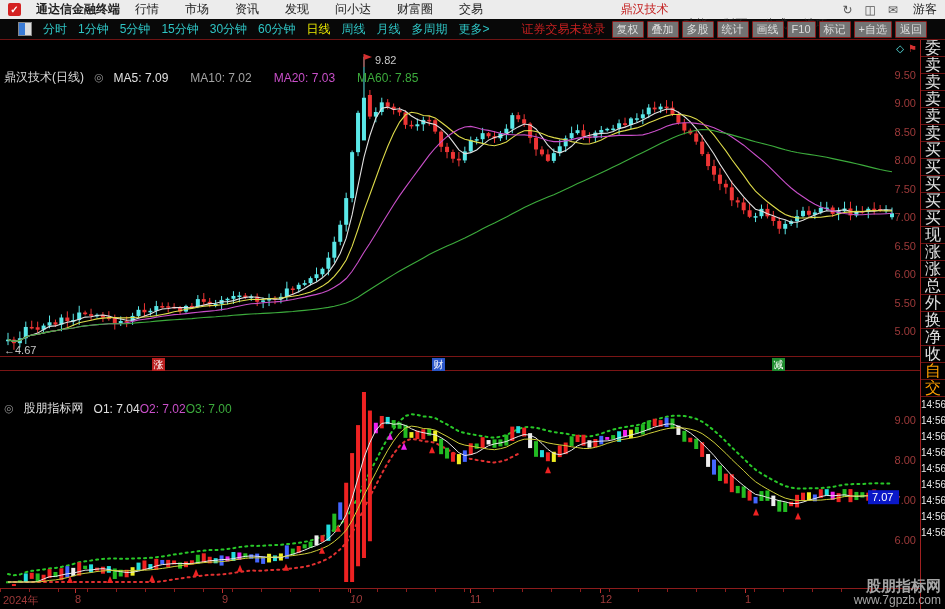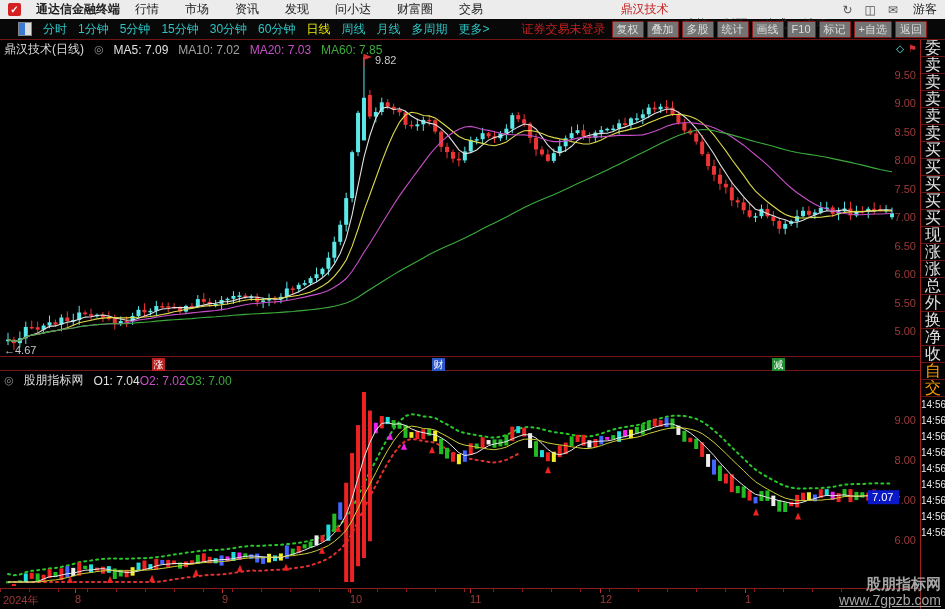--- a/index.html
+++ b/index.html
@@ -22,21 +22,21 @@
   .period{cursor:default;}
   .period.active{color:#e8e800;}
   .tb-right{margin-left:auto;display:flex;gap:3px;}
   .tb-btn{font-size:11px;color:#ddd;border:1px solid #8b1a1a;background:#737373;padding:0 4px;
           line-height:15px;border-radius:1px;}
   
   .chart-region{position:relative;width:945px;height:569px;background:#000;}
   .chart-canvas{position:absolute;left:0;top:0;}
   svg text{font-family:"Liberation Sans",sans-serif;}
   .main-title,.ind-title{position:absolute;left:4px;font-size:12px;display:flex;gap:10px;color:#ddd;
-            white-space:nowrap;z-index:5;align-items:center;}
+            white-space:nowrap;z-index:5;align-items:center;margin-top:28px;}
   .main-title{top:1px;}
   .ind-title{top:332px;}
   .toggle-icon{color:#9a9a9a;font-size:11px;}
   .corner-icons{position:absolute;top:3px;right:28px;font-size:10px;display:flex;gap:4px;z-index:5;}
   .tag{position:absolute;top:318px;width:13px;height:13px;font-size:10px;color:#fff;text-align:center;
        line-height:13px;z-index:4;}
   
   .sidebar{position:absolute;right:0;top:0;width:25px;height:569px;border-left:1px solid #a02020;
            box-sizing:border-box;background:#000;z-index:6;}
   .sb-row{height:16px;line-height:16px;font-size:16px;color:#e0e0e0;text-align:center;
@@ -47,21 +47,21 @@
   .xaxis{position:absolute;left:0;top:548px;width:920px;height:21px;border-top:1px solid #8c1c1c;
          font-size:11px;color:#9e3a3a;background:#000;}
   .xaxis::before{content:"";position:absolute;top:0;left:0;width:920px;height:3px;
          background:repeating-linear-gradient(90deg,#8c1c1c 0 1px,transparent 1px 29px);}
   .xaxis .year{position:absolute;left:3px;top:4px;}
   .month{position:absolute;top:4px;}
   .month::before{content:"";position:absolute;left:0;top:-4px;width:1px;height:4px;background:#c23030;}
   
   .watermark{position:absolute;right:4px;bottom:1px;text-align:right;color:#a6a6a6;z-index:10;line-height:1.15;}
   .wm1{font-size:15px;font-weight:bold;}
-  .wm2{font-size:14px;text-decoration:underline;}
+  .wm2{font-size:12px;}
 </style>
 </head>
 <body>
 
 <header class="topbar">
   <span class="logo">✓</span>
   <span class="brand">通达信金融终端</span>
   <nav id="topMenus" style="display:flex;gap:26px;">
       <span class="menu-item">行情</span>
       <span class="menu-item">市场</span>
@@ -611,21 +611,21 @@
         <text x="916" y="464" text-anchor="end" font-size="11" fill="#9e3a3a">7.00</text>
         <text x="916" y="504" text-anchor="end" font-size="11" fill="#9e3a3a">6.00</text>
         <rect x="868" y="450.2" width="31" height="14" fill="#0a18c8"></rect>
         <text x="872" y="461.2" font-size="11" fill="#fff">7.07</text>
       </svg>
   </div>
 
   <div class="main-title">
     <span>鼎汉技术(日线)</span>
     <span class="toggle-icon">◎</span>
-    <span id="maLabels" style="display:flex;gap:10px;">
+    <span id="maLabels" style="display:flex;gap:22px;">
         <span style="color: rgb(224, 224, 224);">MA5: 7.09</span>
         <span style="color: #a3a3a3;">MA10: 7.02</span>
         <span style="color: rgb(201, 79, 201);">MA20: 7.03</span>
         <span style="color: rgb(60, 171, 60);">MA60: 7.85</span>
       </span>
   </div>
 
   <div class="corner-icons" id="cornerIcons">
       <span style="color: rgb(90, 232, 232);">◇</span>
       <span style="color: rgb(212, 48, 48);">⚑</span>
@@ -671,21 +671,21 @@
       <div class="sb-time">14:56</div>
       <div class="sb-time">14:56</div>
       <div class="sb-time">14:56</div>
       <div class="sb-time">14:56</div>
     </div>
 
   <div class="xaxis">
     <span class="year">2024年</span>
   <span class="month" style="left: 75px;">8</span>
       <span class="month" style="left: 222px;">9</span>
-      <span class="month" style="left: 350px;">10</span>
+      <span class="month" style="left: 350px; font-style: italic;">10</span>
       <span class="month" style="left: 470px;">11</span>
       <span class="month" style="left: 600px;">12</span>
       <span class="month" style="left: 745px;">1</span>
     </div>
 
   <div class="watermark">
     <div class="wm1">股朋指标网</div>
     <div class="wm2">www.7gpzb.com</div>
   </div>
 <div class="tag" style="left: 152px; background: rgb(184, 31, 31);">涨</div>

